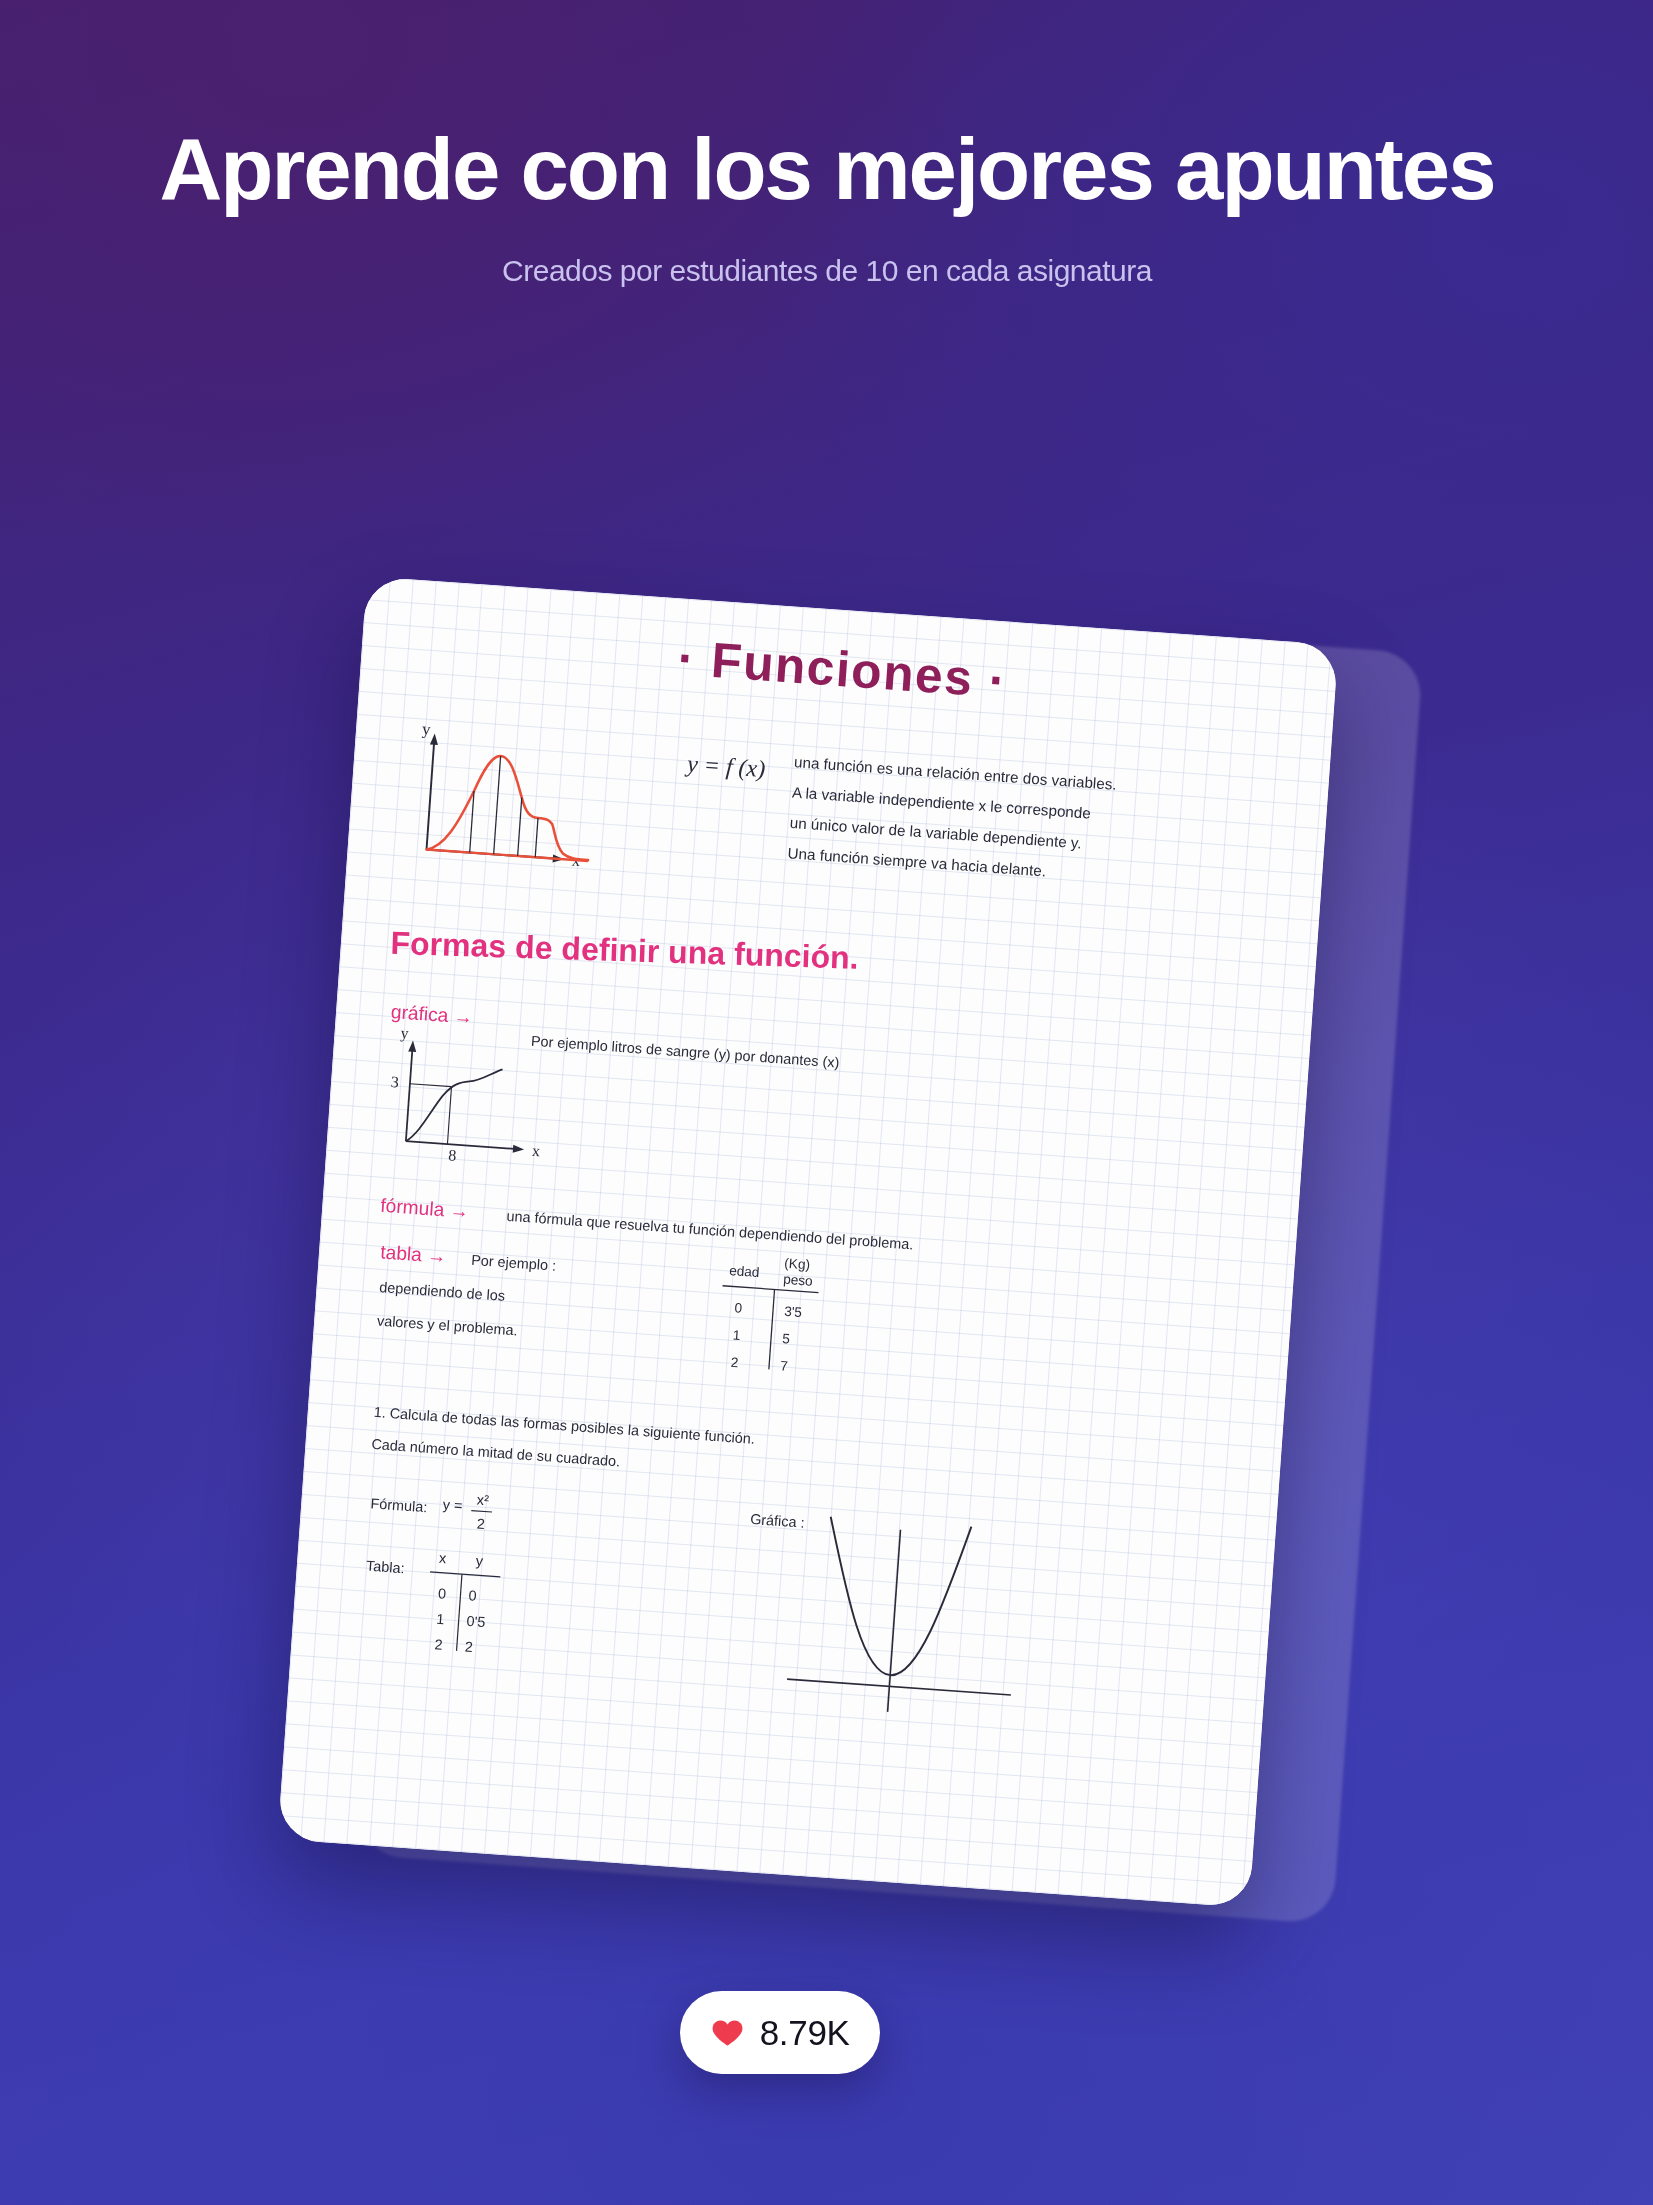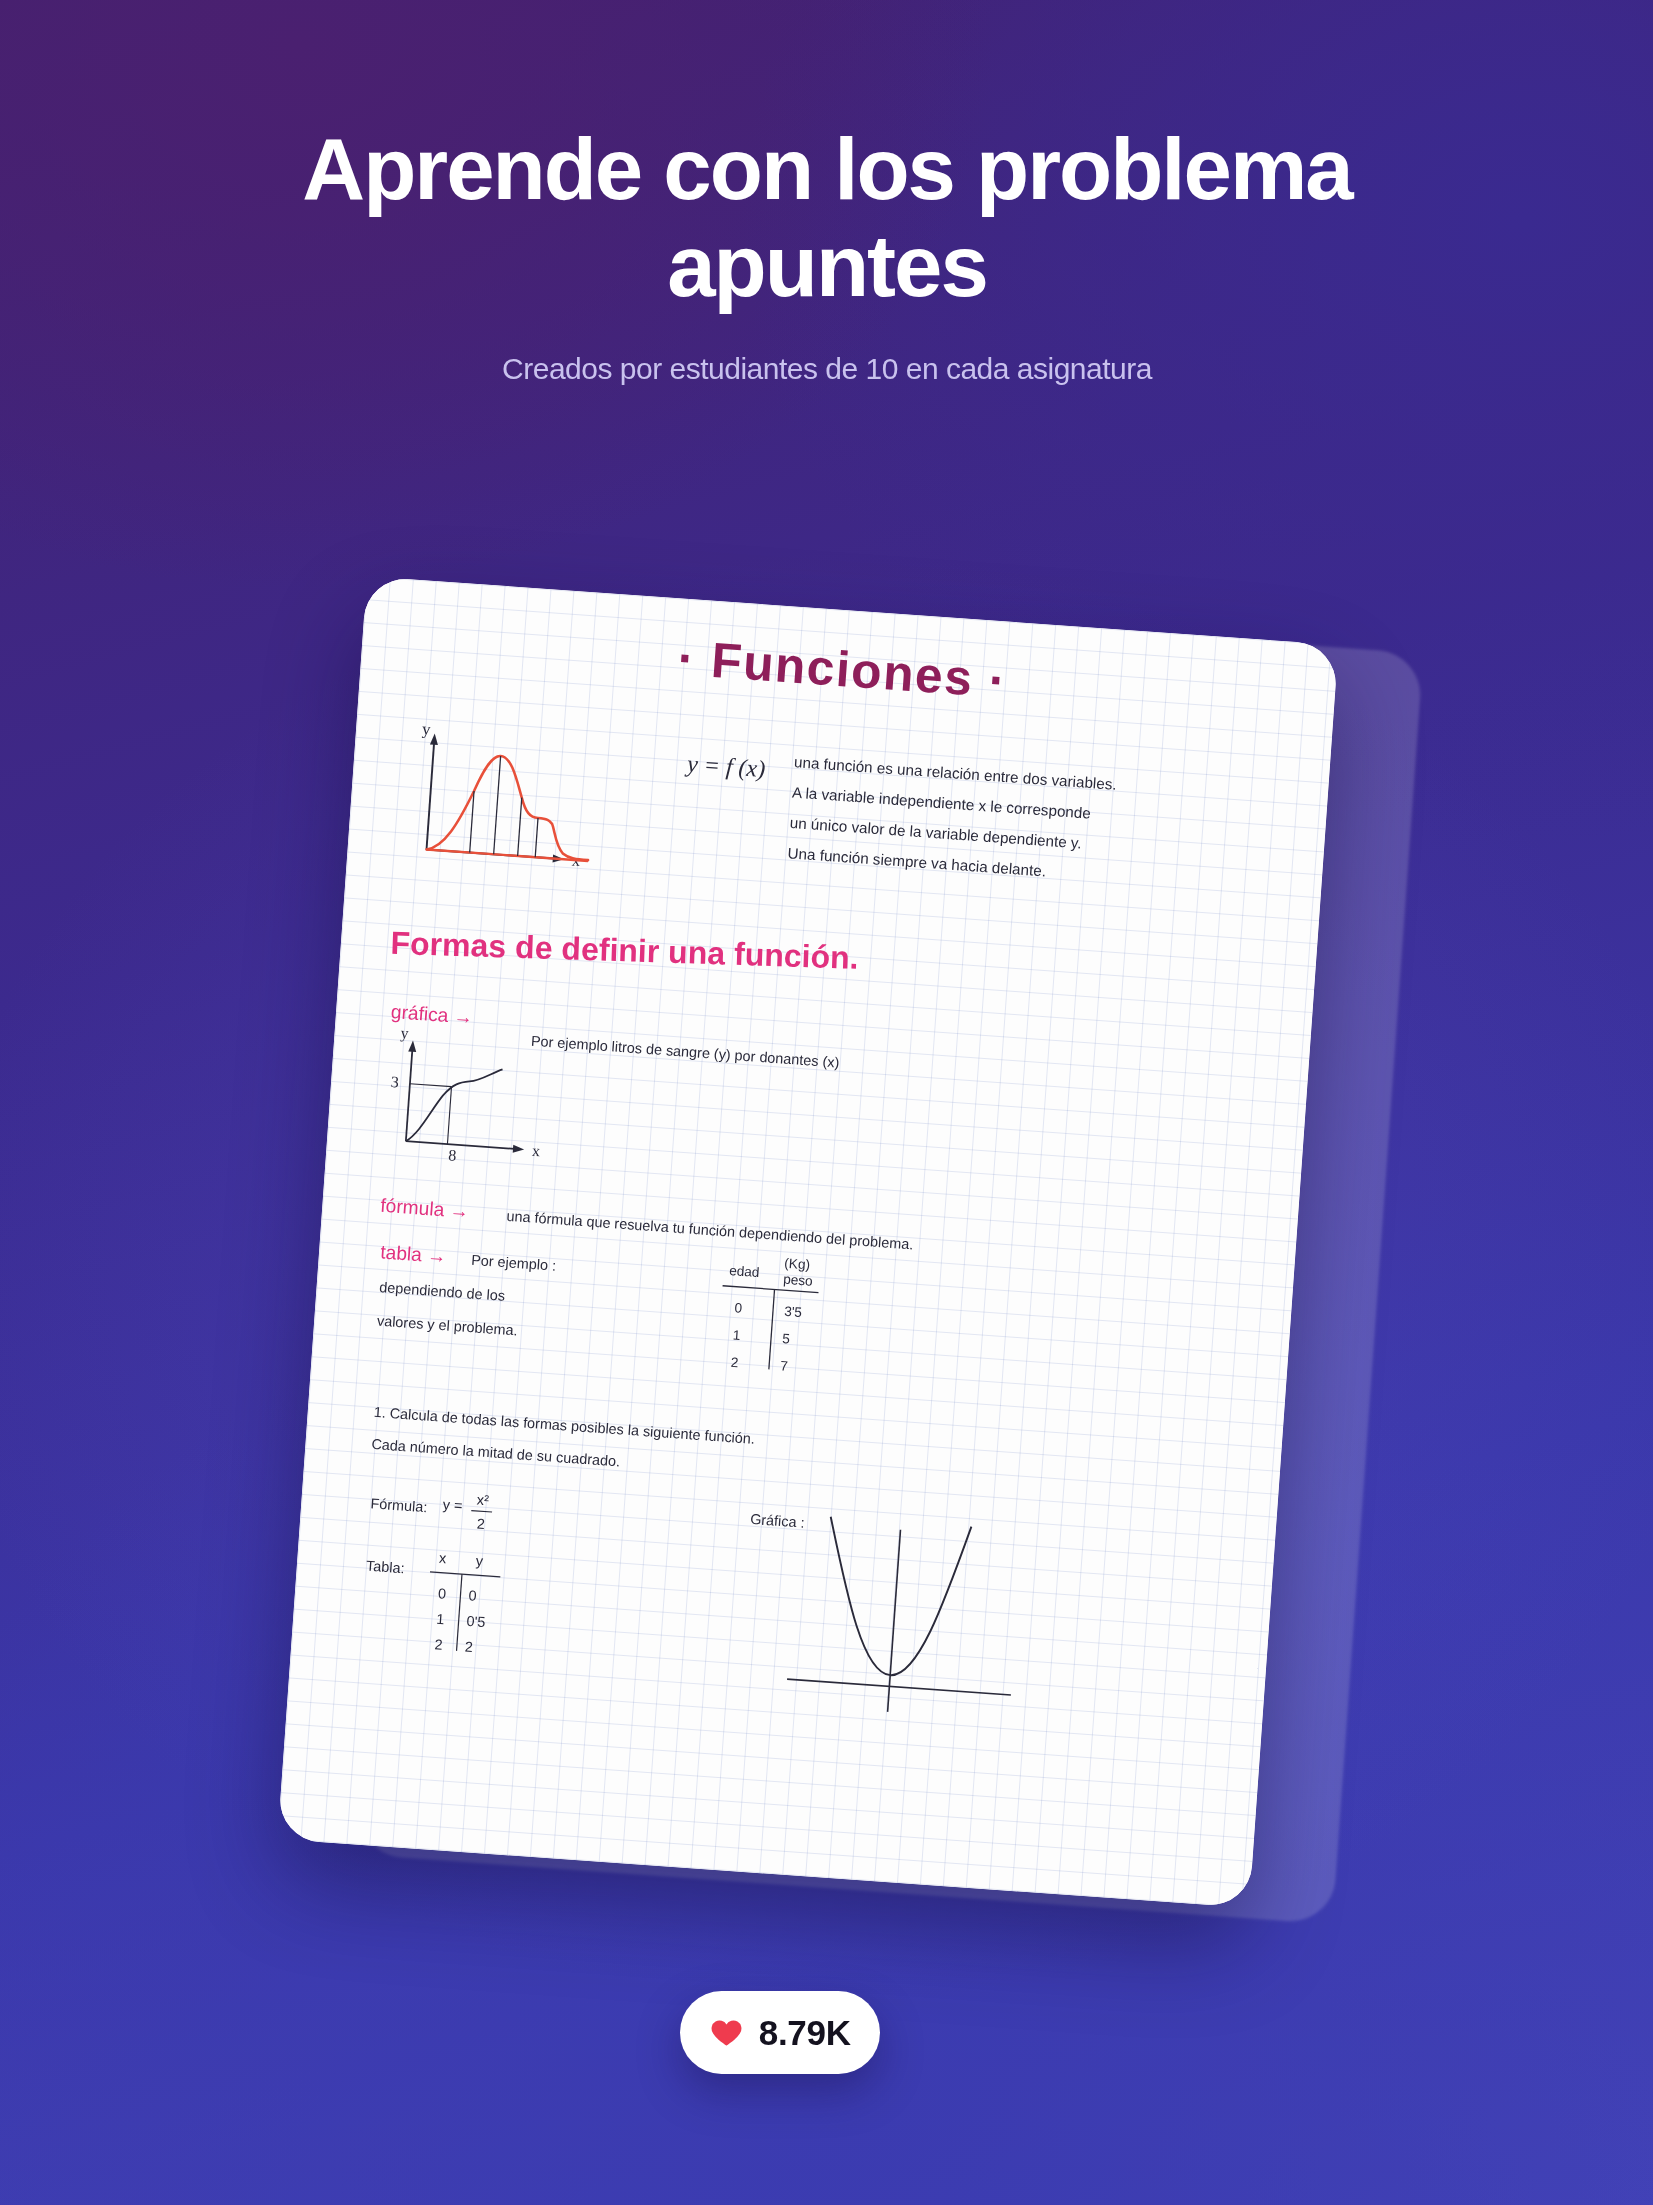--- a/index.html
+++ b/index.html
@@ -146,31 +146,31 @@
     gap: 14.4px;
     z-index: 8;
   }
   .likes-chip .heart {
     width: 35px; height: 35px;
     display: inline-block;
   }
   .likes-chip .count {
     color: #14121f;
     font-size: 35px;
-    font-weight: 700;
+    font-weight: 400;
     letter-spacing: -0.3px;
   }
 </style>
 </head>
 <body>
 
 <div class="screen">
 
   <div class="header">
-    <div class="headline">Aprende con los problema apuntes</div>
+    <div class="headline">Aprende con los mejores apuntes</div>
     <div class="subhead">Creados por estudiantes de 10 en cada asignatura</div>
   </div>
 
   <div class="card-stack">
 
     <div class="card-shadow"></div>
 
     <div class="note-card">
       <div class="grid-paper"></div>
 

